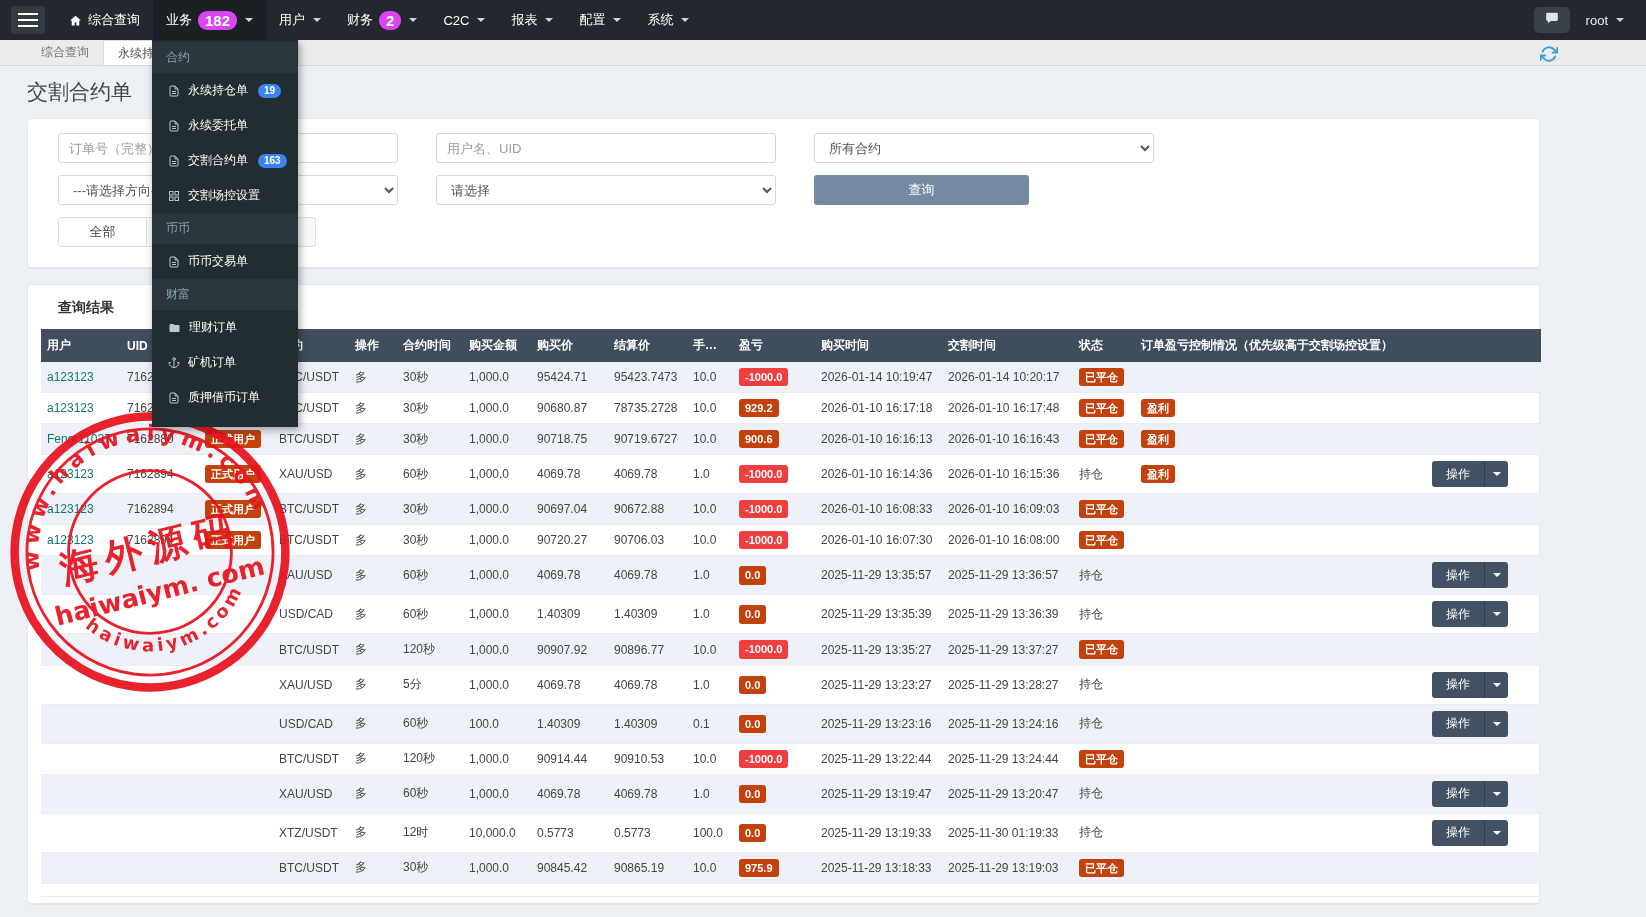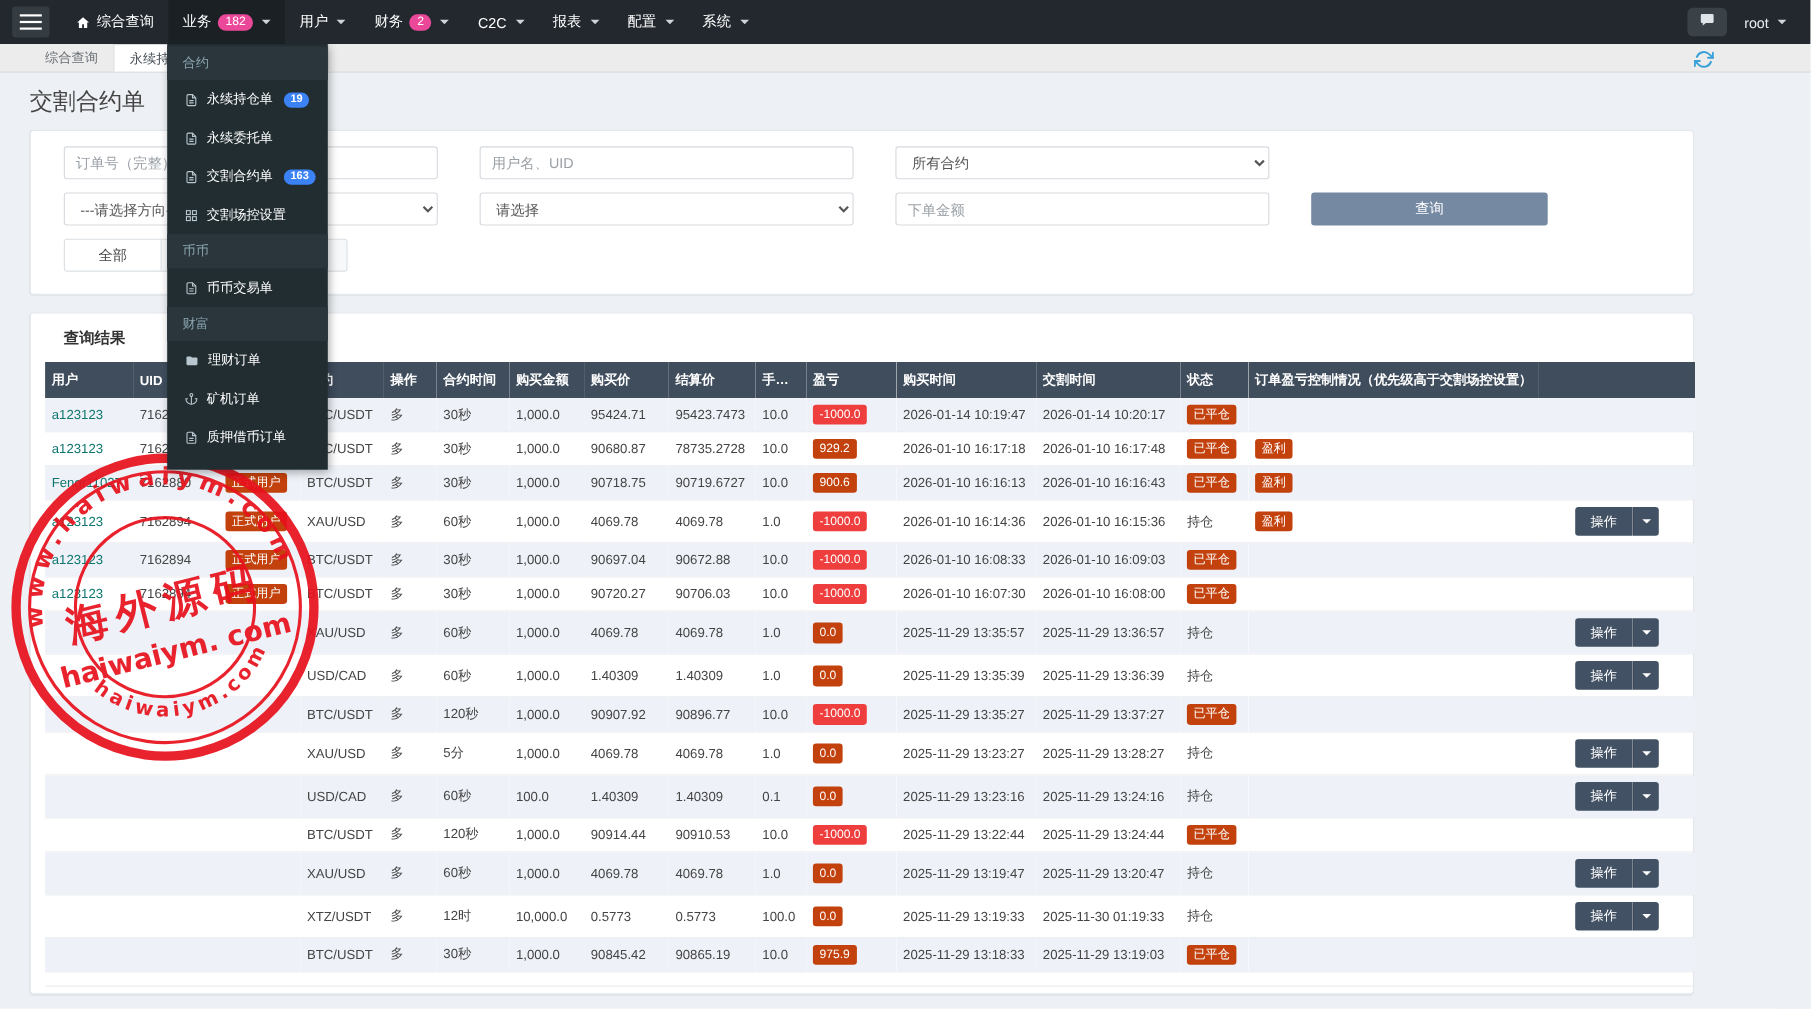--- a/index.html
+++ b/index.html
@@ -11,21 +11,21 @@
   }
   
   .navbar { height:40px; background:#23282e; display:flex; align-items:stretch; color:#fff; position:relative; z-index:80; }
   .hamburger { width:56px; display:flex; align-items:center; justify-content:center; cursor:pointer; }
   .ham-box { width:34px; height:28px; background:#343b41; border-radius:3px; display:flex; flex-direction:column; justify-content:center; align-items:center; gap:4px; }
   .ham-box i { display:block; width:20px; height:2px; background:#fff; }
   .nav-menu { display:flex; align-items:stretch; }
   .nav-item { display:flex; align-items:center; gap:6px; padding:0 13px; font-size:13px; cursor:pointer; white-space:nowrap; }
   .nav-item.active { background:#1b2025; }
   .nicon { display:flex; align-items:center; color:#fff; }
-  .nbadge { background:#ec4899; border-radius:9px; padding:2px 7px; font-size:11px; font-weight:normal; line-height:1; }
+  .nbadge { background:#d946ef; border-radius:9px; padding:2px 7px; font-size:15px; font-weight:bold; line-height:1; }
   .caret { width:0; height:0; border-left:4px solid transparent; border-right:4px solid transparent; border-top:4px solid #cfd4d9; margin-left:2px; }
   .nav-right { margin-left:auto; display:flex; align-items:center; gap:16px; padding-right:22px;text-align:right; }
   .chat-btn { width:36px; height:26px; background:#3a4147; border-radius:5px; display:flex; align-items:center; justify-content:center; cursor:pointer; }
   .user-menu { display:flex; align-items:center; gap:6px; font-size:13px; cursor:pointer; color:#e9edf0; }
   
   .tabbar { height:26px; background:#ececec; border-bottom:1px solid #d7dade; display:flex; align-items:stretch; padding-left:27px; }
   .tabbar .tab { display:flex; align-items:center; padding:0 14px; font-size:12px; color:#6a6f75; cursor:pointer; }
   .tabbar .tab.active { background:#fff; border:1px solid #d7dade; border-bottom:none; color:#495057; min-width:196px; }
   .refresh { position:absolute; top:45px; right:88px; width:18px; height:18px; color:#3aa0d8; cursor:pointer; z-index:10; }
   
@@ -40,21 +40,21 @@
   .search-btn { width:215px; height:30px; background:#7689a3; border:none; border-radius:3px; color:#fff; font-size:13px; cursor:pointer; font-family:inherit; }
   .scope-tabs { margin-top:6px; width:258px; height:30px; border:1px solid #dcdfe3; border-radius:3px; background:#f7f8f9; display:flex; overflow:hidden; }
   .scope-tab { width:88px; background:#fff; border-right:1px solid #dcdfe3; display:flex; align-items:center; justify-content:center; font-size:13px; color:#444; cursor:pointer; }
   
   .results-card { padding:14px 0 0 0; min-height:620px; }
   .results-card .card-title { margin-left:30px; margin-bottom:12px; }
   table { margin:0 13px; border-collapse:collapse; table-layout:fixed; width:calc(100% - 26px); font-size:12px; color:#444; }
   th { background:#3f4d5d; color:#fff; font-weight:bold; padding:8px 6px; text-align:left; font-size:12px; white-space:nowrap; overflow:hidden; text-overflow:ellipsis; }
   td { padding:6px; border-bottom:1px solid #e9ecf0; white-space:nowrap; overflow:hidden; }
   tbody tr:nth-child(odd) { background:#eef2f8; }
-  .b { display:inline-block; padding:3px 6px; border-radius:3px; color:#fff; font-weight:normal; font-size:11px; line-height:1.1; }
+  .b { display:inline-block; padding:3px 6px; border-radius:3px; color:#fff; font-weight:bold; font-size:11px; line-height:1.1; }
   .b-red { background:#ef3e3e; } .b-green { background:#c2410c; }
   .user-link { color:#0f766e; text-decoration:none; cursor:pointer; }
   .c-act { text-align:center; }
   .act-btn { display:inline-flex; height:26px; cursor:pointer; }
   .act-main { background:#425163; color:#fff; display:flex; align-items:center; padding:0 14px; border-radius:3px 0 0 3px; font-size:12px; }
   .act-caret { background:#425163; border-left:1px solid #323f4e; width:24px; display:flex; align-items:center; justify-content:center; border-radius:0 3px 3px 0; }
   .caret-w { width:0; height:0; border-left:4px solid transparent; border-right:4px solid transparent; border-top:4px solid #fff; }
   
   .biz-menu { position:absolute; left:152px; top:40px; width:146px; background:#222d32; z-index:70; padding:2px 0 12px 0; box-shadow:2px 3px 8px rgba(0,0,0,.35); }
   .menu-section { }
@@ -155,21 +155,20 @@
         <option>所有合约</option>
       </select>
     </div>
     <div class="frow">
       <select class="finput">
         <option>---请选择方向---</option>
       </select>
       <select class="finput">
         <option>请选择</option>
       </select>
-      <input class="finput" placeholder="下单金额" style="">
       <button class="search-btn">查询</button>
     </div>
     <div class="scope-tabs">
       <div class="scope-tab">全部</div>
     </div>
   </div>
 
   <div class="card results-card">
     <div class="card-title">查询结果</div>
     <table>

